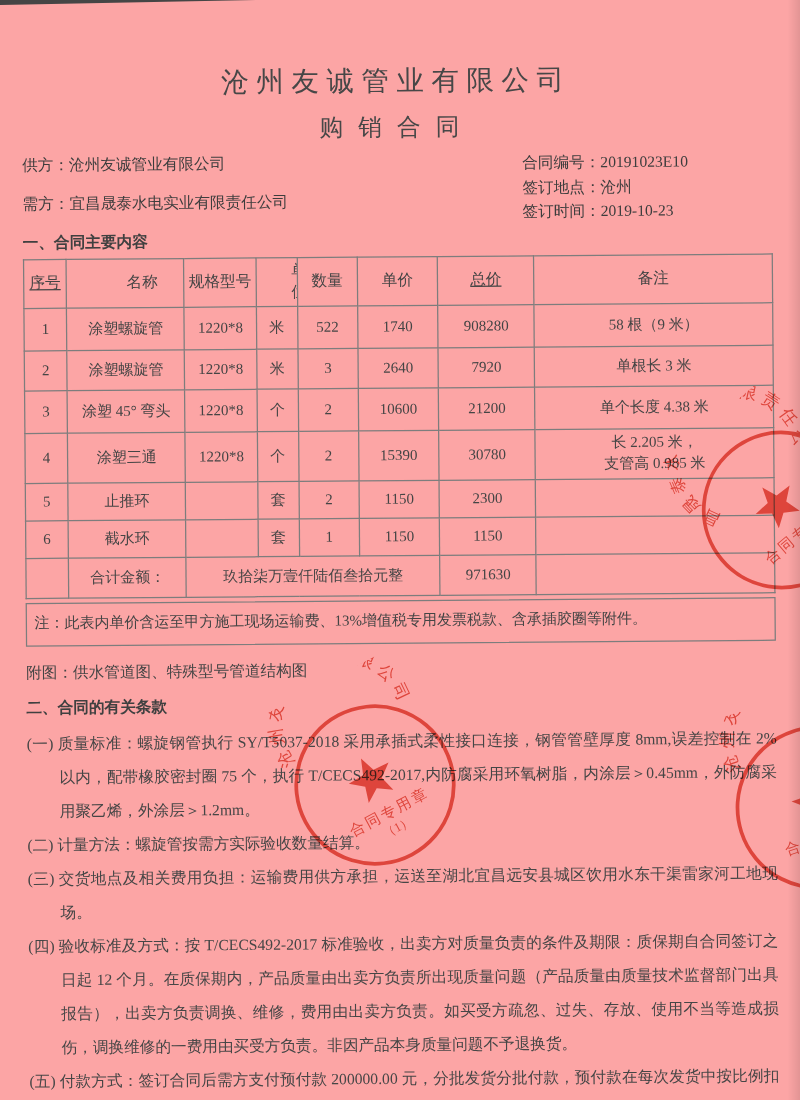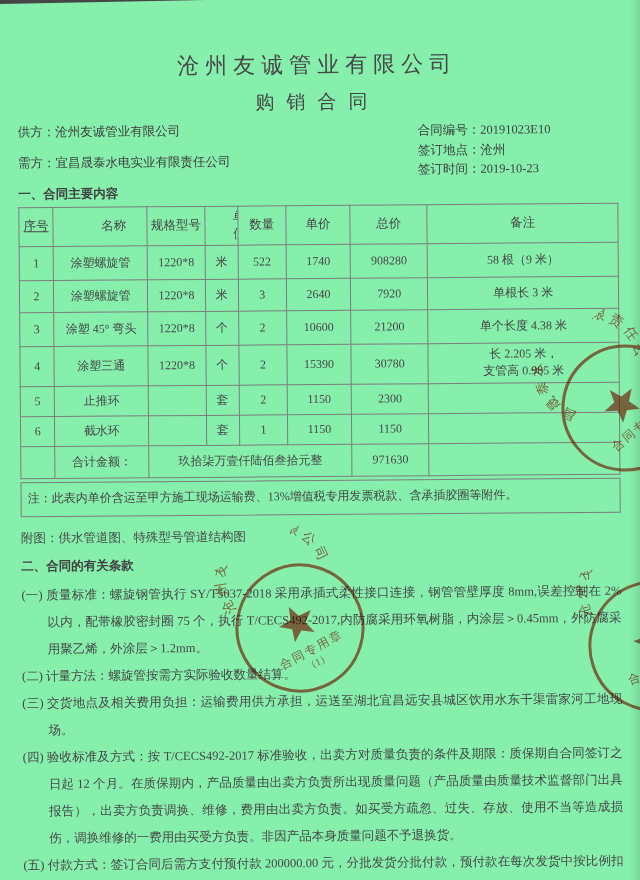--- a/index.html
+++ b/index.html
@@ -1,18 +1,18 @@
 <!DOCTYPE html>
 <html><head>
 <meta charset="utf-8">
 <style>
   html,body{margin:0;padding:0;background:#ffffff;}
   .page{
     position:relative;width:640px;height:880px;overflow:hidden;
-    background:#86efac;color:#3d3d3d;
+    background:#fca5a5;color:#3d3d3d;
     font-family:"Liberation Serif","DejaVu Serif",serif;
     font-size:12.5px;
   }
   .edge-right{position:absolute;right:0;top:0;width:10px;height:100%;
     background:linear-gradient(to right,rgba(0,0,0,0),rgba(0,0,0,0.10));pointer-events:none;}
   .artifact-top{position:absolute;top:-1px;left:-3px;width:250px;height:5px;background:#454545;
     transform:rotate(-1.1deg);transform-origin:left top;}
   .tilt{position:absolute;left:0;top:0;width:640px;height:880px;
     transform:rotate(-0.45deg);transform-origin:320px 420px;}
   .content{padding:0 20px;}
@@ -75,21 +75,21 @@
             <col style="width:190px">
         </colgroup>
         <thead>
             <tr id="items-head">
               <th style="height: 30px; text-decoration: underline;">序号</th>
               <th style="height: 30px; padding-left: 29px;">名称</th>
               <th style="height: 30px;">规格型号</th>
               <th style="height: 30px; padding-left: 28px;">单位</th>
               <th style="height: 30px;">数量</th>
               <th style="height: 30px;">单价</th>
-              <th style="height: 30px;">总价</th>
+              <th style="height: 30px; text-decoration: underline;">总价</th>
               <th style="height: 30px;">备注</th>
             </tr>
           </thead>
         <tbody id="items-body">
             <tr style="height: 34px;">
               <td>1</td>
               <td>涂塑螺旋管</td>
               <td>1220*8</td>
               <td>米</td>
               <td>522</td>

